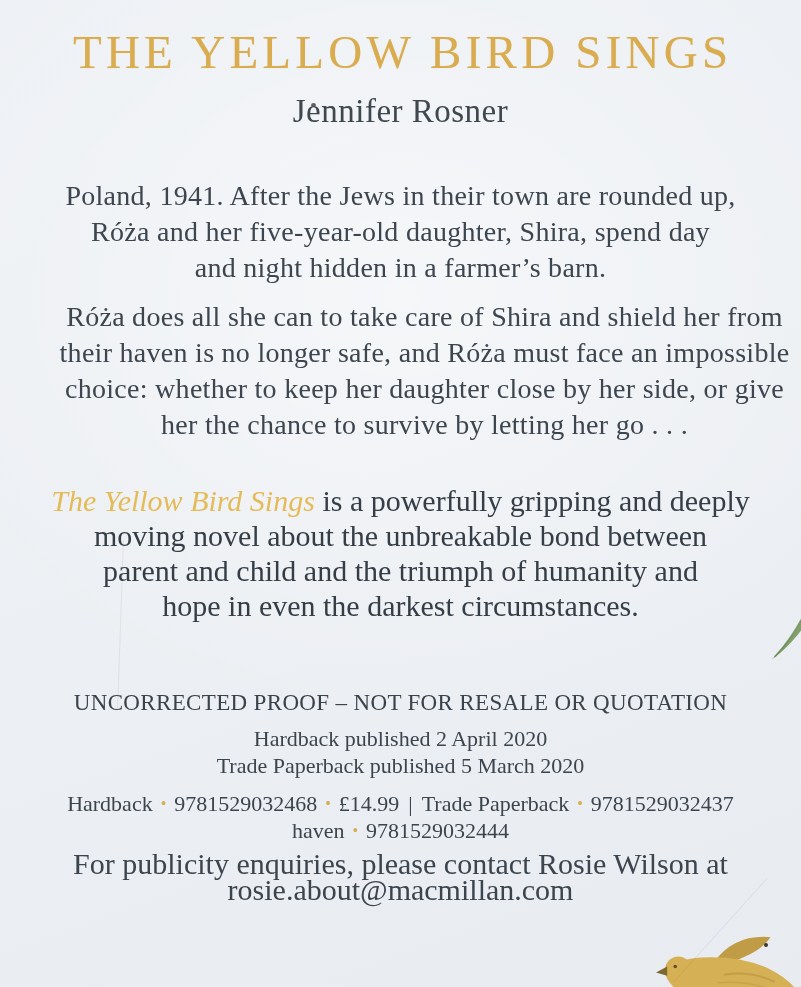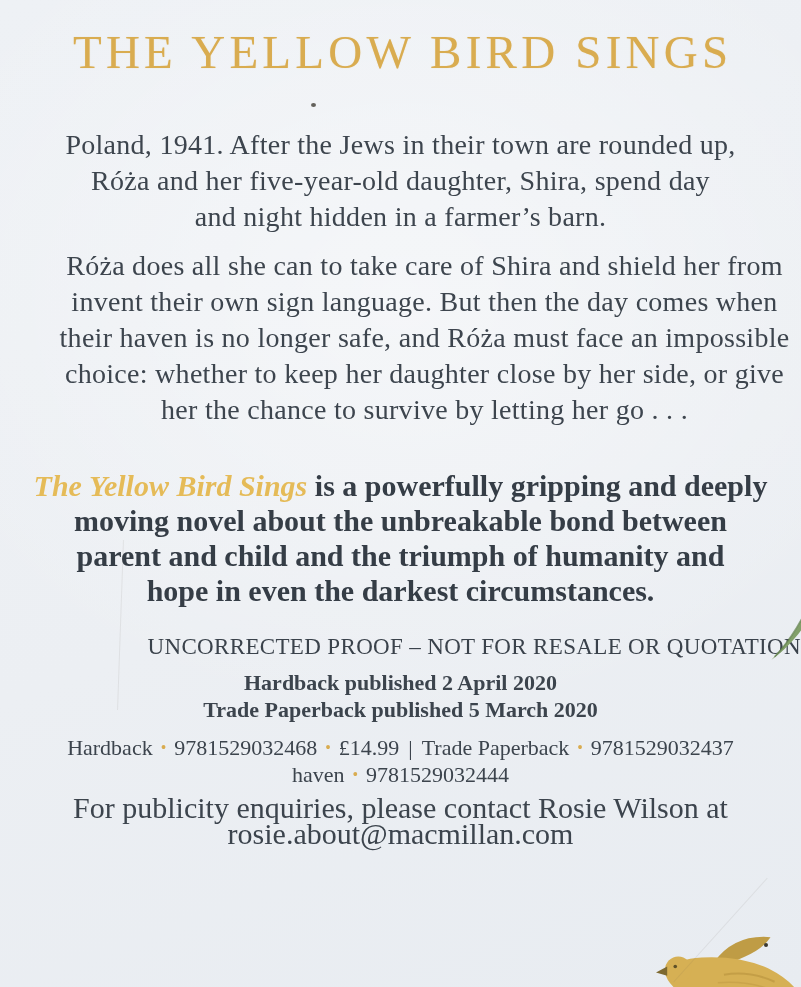--- a/index.html
+++ b/index.html
@@ -49,38 +49,37 @@
   .synopsis {
     font-size: 28px;
     line-height: 36px;
     color: #3d454e;
     letter-spacing: 0.01em;
   }
   .synopsis.p1 { margin-top: 48px; }
   .synopsis.p2 { margin-top: 13px; padding-left: 48px; }
   .blurb {
     margin-top: 40px;
-    font-weight: bold;
+    font-weight: normal;
     font-size: 30px;
     line-height: 35px;
     color: var(--ink-dark);
   }
   .blurb-title {
     color: var(--gold-bright);
     font-style: italic;
   }
   .proof {
-    margin-top: 25px;
+    margin-top: 66px;
     font-size: 23px;
     line-height: 28px;
     letter-spacing: 0.015em;
     color: #3a424b;
-    text-align: right;
   }
-  .pub { margin-top: 8px; font-size: 22px; line-height: 27px; font-weight: bold; }
+  .pub { margin-top: 8px; font-size: 22px; line-height: 27px; }
   .editions { margin-top: 11px; font-size: 22px; line-height: 27px; }
   .dot {
     color: var(--gold);
     font-size: 0.72em;
     margin: 0 8px;
     vertical-align: 2px;
   }
   .bar { margin: 0 9px; }
   .publicity { margin-top: 7px; font-size: 30px; line-height: 26px; }
 
@@ -109,30 +108,30 @@
   }
   .crease-1 { left: 120px; top: 540px; width: 1px; height: 170px; transform: rotate(2deg); }
   .crease-2 { left: 720px; top: 860px; width: 1px; height: 140px; transform: rotate(42deg); }
 </style>
 </head>
 <body>
 
 <div class="cover">
 
   <h1 class="title">THE YELLOW BIRD SINGS</h1>
+  <div class="author">Jennifer Rosner</div>
 
   <div class="synopsis p1">
     <div class="line">Poland, 1941. After the Jews in their town are rounded up,</div>
     <div class="line">Róża and her five-year-old daughter, Shira, spend day</div>
     <div class="line">and night hidden in a farmer’s barn.</div>
   </div>
 
   <div class="synopsis p2">
     <div class="line">Róża does all she can to take care of Shira and shield her from</div>
-    <div class="line">invent their own sign language. But then the day comes when</div>
     <div class="line">their haven is no longer safe, and Róża must face an impossible</div>
     <div class="line">choice: whether to keep her daughter close by her side, or give</div>
     <div class="line">her the chance to survive by letting her go . . .</div>
   </div>
 
   <div class="blurb">
     <div class="line"><span class="blurb-title">The Yellow Bird Sings</span><span> is a powerfully gripping and deeply</span></div>
     <div class="line">moving novel about the unbreakable bond between</div>
     <div class="line">parent and child and the triumph of humanity and</div>
     <div class="line">hope in even the darkest circumstances.</div>

